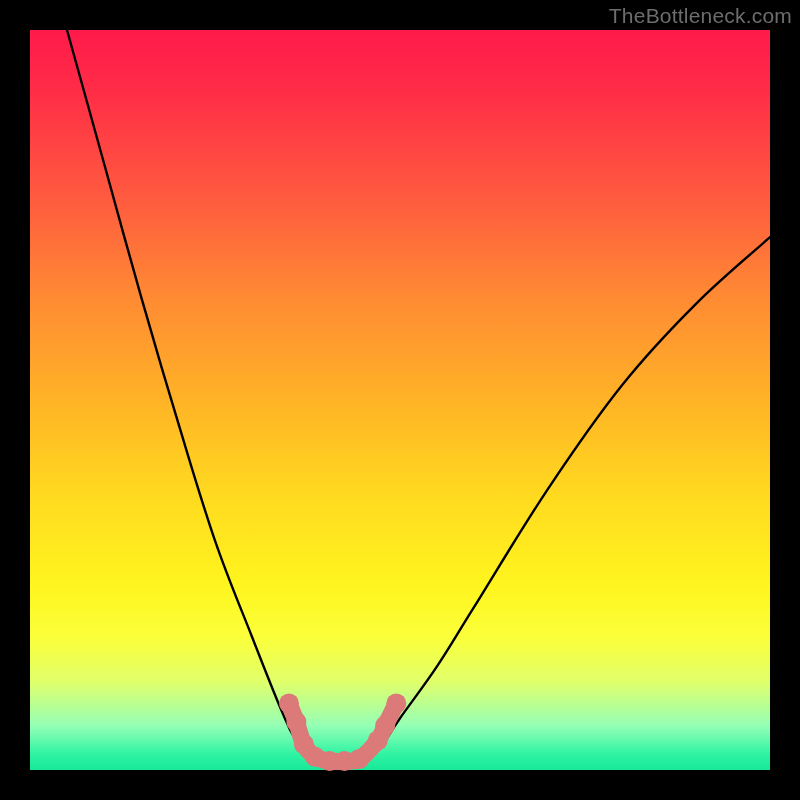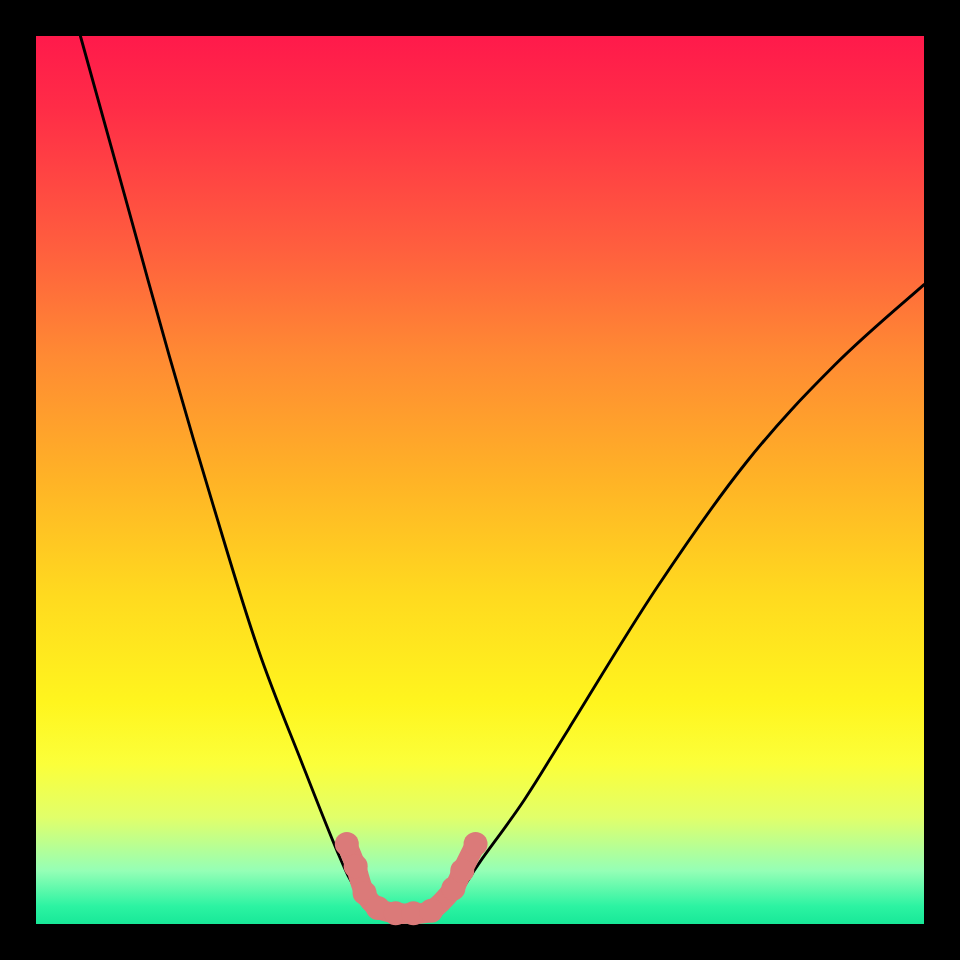--- a/index.html
+++ b/index.html
@@ -54,20 +54,21 @@
     font-size: 21px;
     font-weight: 500;
     letter-spacing: 0.2px;
     user-select: none;
   }
 </style>
 </head>
 <body>
 
 <div class="stage">
+  <div class="watermark">TheBottleneck.com</div>
   <div class="plot">
     <svg viewBox="0 0 740 740">
       <g id="curves">
           <path d="M 37,0 C 43.66,23.976000000000006 60.68,85.24800000000005 74,133.20000000000005 C 87.32,181.15200000000004 97.68,219.77999999999997 111,266.4 C 124.32,313.02 134.68,348.244 148,392.20000000000005 C 161.32,436.15600000000006 171.68,471.97200000000004 185,510.6 C 198.32,549.228 210.012,576.164 222,606.8 C 233.988,637.4359999999999 243.60800000000003,662.1519999999999 251.60000000000002,680.8 C 259.59200000000004,699.448 261.072,702.408 266.4,710.4 C 271.72799999999995,718.3919999999999 278.536,722.5360000000001 281.2,725.2" fill="none" stroke="#000" stroke-width="2.4" stroke-linecap="round"></path>
           <path d="M 340.40000000000003,725.2 C 343.064,722.5360000000001 349.872,717.06 355.2,710.4 C 360.52799999999996,703.74 360.676,701.5200000000001 370,688.2 C 379.324,674.88 393.68000000000006,656.38 407.00000000000006,636.4 C 420.32000000000005,616.42 424.02,609.168 444,577.2 C 463.98,545.2320000000001 491.36,498.76 518,458.8 C 544.64,418.84000000000003 565.36,388.5 592,355.2 C 618.64,321.9 639.36,300.44 666,273.8 C 692.64,247.16000000000003 726.68,219.18800000000005 740,207.20000000000005" fill="none" stroke="#000" stroke-width="2.4" stroke-linecap="round"></path>
           <path d="M 281.2,725.2 C 283.864,726.532 290.67199999999997,731.268 296,732.6 C 301.32800000000003,733.932 305.472,732.6 310.8,732.6 C 316.12800000000004,732.6 320.272,733.932 325.6,732.6 C 330.92800000000005,731.268 337.73600000000005,726.532 340.40000000000003,725.2" fill="none" stroke="#000" stroke-width="2.4" stroke-linecap="round"></path>
         </g>
       <g id="markers">
           <path d="M 259,673.4 C 260.332,676.73 263.736,684.574 266.4,691.9 C 269.06399999999996,699.226 270.47,707.8396 273.8,714.1 C 277.13,720.3604 280.23800000000006,723.6164 284.90000000000003,726.68 C 289.562,729.7435999999999 294.37200000000007,730.3208 299.70000000000005,731.12 C 305.028,731.9192 309.172,731.5196 314.5,731.12 C 319.828,730.7204 323.30600000000004,732.6296 329.3,728.9 C 335.294,725.1704 343.138,716.394 347.79999999999995,710.4 C 352.46199999999993,704.406 351.87,702.26 355.2,695.6 C 358.53,688.94 364.302,677.396 366.3,673.4" fill="none" stroke="#db7a79" stroke-width="17" stroke-linecap="round" stroke-linejoin="round"></path>
           <circle cx="259" cy="673.4" r="10" fill="#db7a79"></circle>

